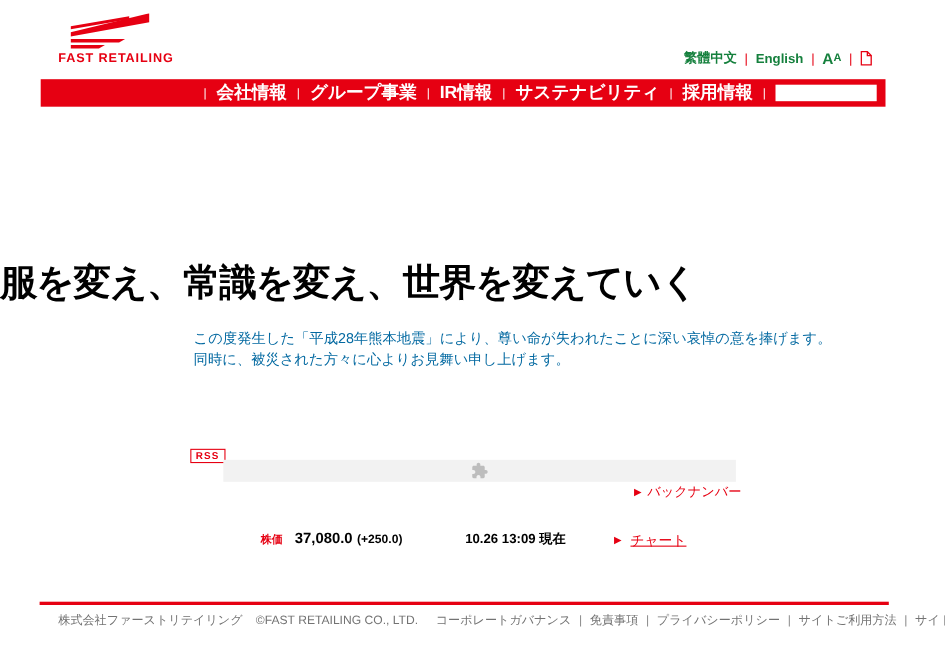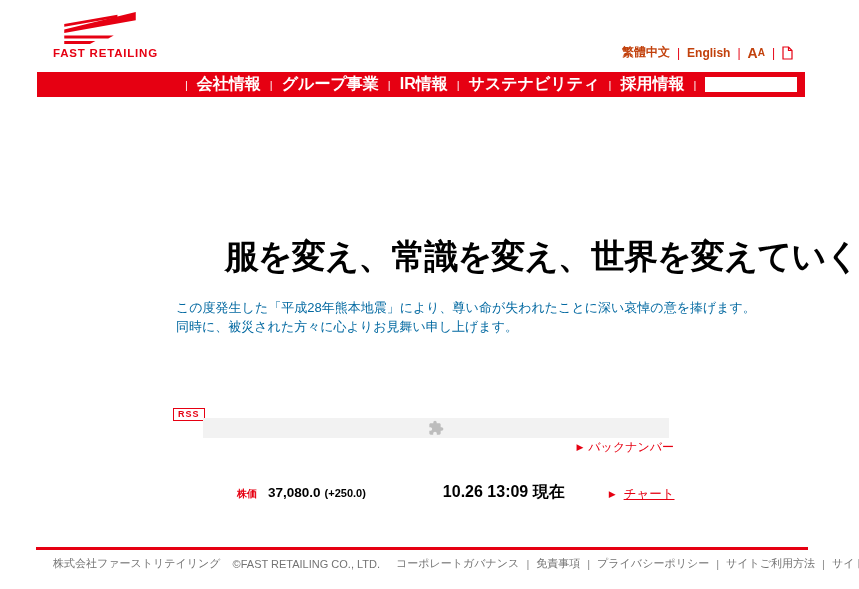--- a/index.html
+++ b/index.html
@@ -10,49 +10,49 @@
   }
   a { text-decoration:none; cursor:pointer; }
 
   
   .logo { position:absolute; left:53px; top:12px; display:block; }
   .logo svg { display:block; margin-left:11px; }
   .logo-text { margin-top:2px; color:#e60012; font-size:11.5px; font-weight:bold; letter-spacing:0.8px; white-space:nowrap; }
 
   .utility { position:absolute; top:44px; right:66px; display:flex; align-items:center; gap:7px;
              color:#e60012; font-size:12px; font-weight:bold; }
-  .utility a { color:#c2410c; display:flex; align-items:center; }
+  .utility a { color:#15803d; display:flex; align-items:center; }
   .u-sep { color:#e60012; font-weight:normal; }
   .a-big { font-size:14px; } .a-small { font-size:10px; }
 
   
   .nav { position:absolute; left:37px; top:72px; width:768px; height:25px; background:#e60012;
          display:flex; align-items:center; gap:9px; padding:0 14px 0 148px; }
   .nav a { color:#fff; font-size:16px; font-weight:bold; white-space:nowrap; }
   .n-sep { color:#fff; font-size:11px; font-weight:normal; opacity:.95; }
   .search-box { width:92px; height:15px; border:none; background:#fff; font-size:11px; padding:0 3px; }
 
   
-  .headline { position:absolute; left:0; top:234px; width:100%; text-align:right;
+  .headline { position:absolute; left:0; top:234px; width:100%; text-align:left;
               font-size:34px; font-weight:bold; color:#000; letter-spacing:-1px; white-space:nowrap; }
   .notice { position:absolute; left:176px; top:299px; font-size:13px; color:#0369a1; line-height:18.5px; white-space:nowrap; }
 
   .rss { position:absolute; left:173px; top:408px; border:1px solid #e60012; color:#e60012;
          font-size:9px; font-weight:bold; letter-spacing:1px; padding:1px 4px; line-height:1; }
   .news-bar { position:absolute; left:203px; top:418px; width:466px; height:20px; background:#f2f2f2;
               display:flex; align-items:center; justify-content:center; }
   .back-number { position:absolute; top:439px; right:185px; color:#e60012; font-size:12px;
                  display:flex; align-items:center; gap:5px; white-space:nowrap; }
   .arrow { color:#e60012; font-size:9px; line-height:1; }
 
   .stock { position:absolute; left:237px; top:482px; display:flex; align-items:baseline; white-space:nowrap; }
   .stock-label  { color:#e60012; font-size:10px; font-weight:bold; }
   .stock-price  { color:#000; font-size:13.5px; font-weight:bold; margin-left:11px; }
   .stock-change { color:#000; font-size:11px;  font-weight:bold; margin-left:4px; }
-  .stock-asof   { color:#000; font-size:16px;  font-weight:bold; margin-left:77px; }
+  .stock-asof   { color:#000; font-size:12px;  font-weight:bold; margin-left:57px; }
   .chart-link   { margin-left:44px; display:inline-flex; align-items:center; gap:8px; color:#e60012; font-size:12.5px; }
   .chart-link .lbl { text-decoration:underline; color:#e60012; }
 
   
   .footer-line { position:absolute; left:36px; top:547px; width:772px; height:3px; background:#e60012; }
   .footer { position:absolute; left:53px; top:556px; display:flex; align-items:center; gap:7px;
             color:#737373; font-size:11px; white-space:nowrap; }
   .footer a { color:#737373; }
   .f-copy { margin-left:5px; }
   .f-first { margin-left:9px; }

